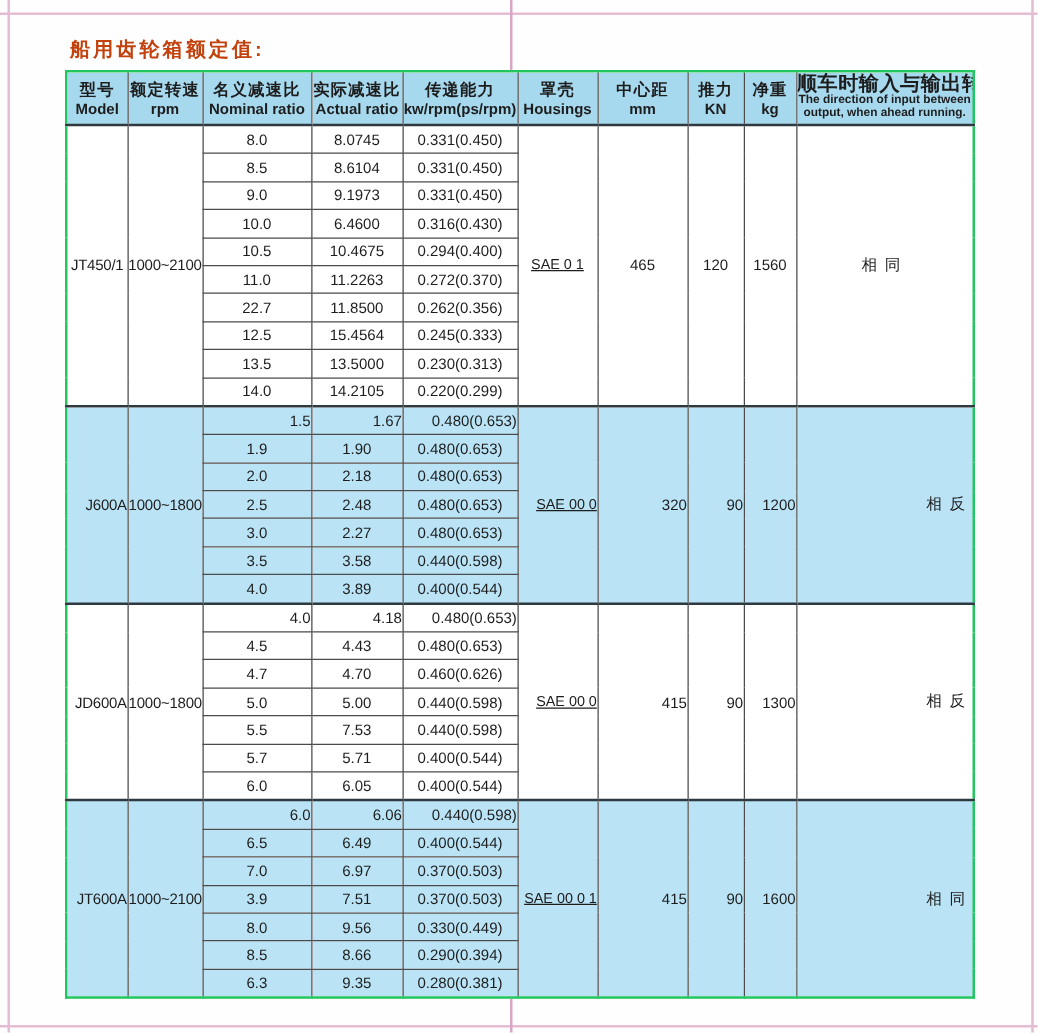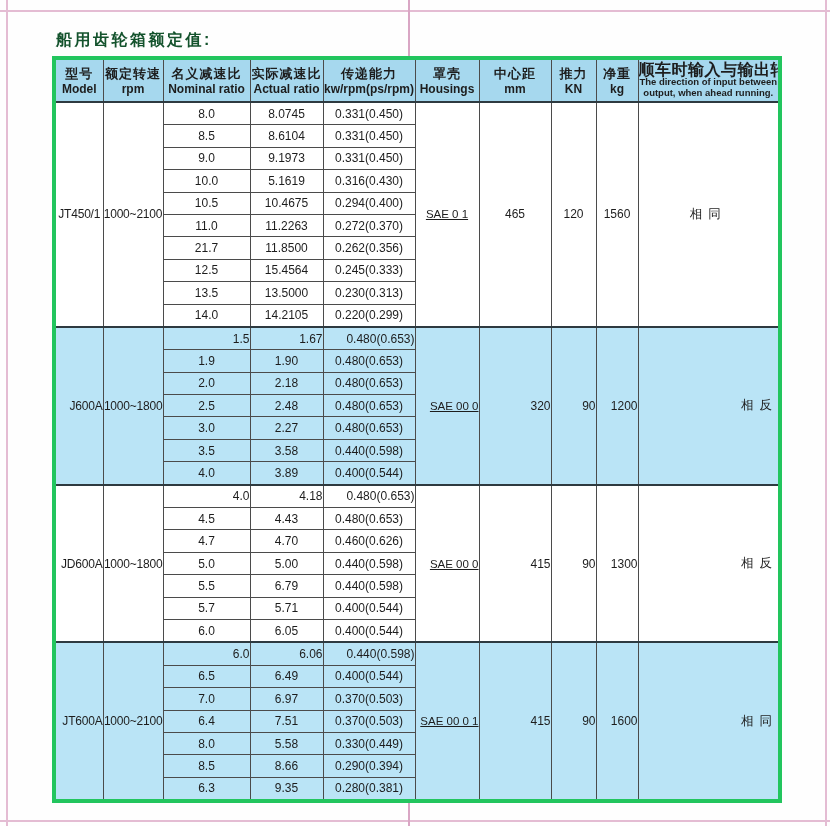--- a/index.html
+++ b/index.html
@@ -11,29 +11,29 @@
   }
   .page{position:absolute;inset:0;background:#fefefe;}
   
   .guide{position:absolute;background:#e4bcd3;z-index:0;}
   .guide.h{left:0;right:0;height:2px;}
   .guide.v{top:0;bottom:0;width:2px;}
   .guide.mid{background:#d9a6c4;}
   
   .doc-title{
     position:absolute;left:56px;top:30px;z-index:2;
-    font-size:16px;font-weight:bold;color:#14532d;
+    font-size:16px;font-weight:bold;color:#c2410c;
     letter-spacing:2.5px;
   }
   
   table.ratings{
     position:absolute;left:52px;top:56px;z-index:1;
     border-collapse:collapse;table-layout:fixed;width:726px;
     background:#ffffff;
-    border:4px solid #22c55e;
+    border:2px solid #22c55e;
   }
   .ratings th,.ratings td{
     border:1px solid #4b4b4b;
     padding:0;margin:0;
     text-align:center;vertical-align:middle;
     color:#1d1d1d;
     overflow:hidden;white-space:nowrap;
   }
   .ratings thead th{
     background:#a6d8ee;
@@ -140,35 +140,35 @@
           <td>8.6104</td>
           <td>0.331(0.450)</td>
         </tr>
         <tr>
           <td>9.0</td>
           <td>9.1973</td>
           <td>0.331(0.450)</td>
         </tr>
         <tr>
           <td>10.0</td>
-          <td>5.1619</td>
+          <td>6.4600</td>
           <td>0.316(0.430)</td>
         </tr>
         <tr>
           <td>10.5</td>
           <td>10.4675</td>
           <td>0.294(0.400)</td>
         </tr>
         <tr>
           <td>11.0</td>
           <td>11.2263</td>
           <td>0.272(0.370)</td>
         </tr>
         <tr>
-          <td>21.7</td>
+          <td>22.7</td>
           <td>11.8500</td>
           <td>0.262(0.356)</td>
         </tr>
         <tr>
           <td>12.5</td>
           <td>15.4564</td>
           <td>0.245(0.333)</td>
         </tr>
         <tr>
           <td>13.5</td>
@@ -244,21 +244,21 @@
           <td>4.70</td>
           <td>0.460(0.626)</td>
         </tr>
         <tr>
           <td>5.0</td>
           <td>5.00</td>
           <td>0.440(0.598)</td>
         </tr>
         <tr>
           <td>5.5</td>
-          <td>6.79</td>
+          <td>7.53</td>
           <td>0.440(0.598)</td>
         </tr>
         <tr>
           <td>5.7</td>
           <td>5.71</td>
           <td>0.400(0.544)</td>
         </tr>
         <tr>
           <td>6.0</td>
           <td>6.05</td>
@@ -280,27 +280,27 @@
           <td>6.5</td>
           <td>6.49</td>
           <td>0.400(0.544)</td>
         </tr>
         <tr class="hl">
           <td>7.0</td>
           <td>6.97</td>
           <td>0.370(0.503)</td>
         </tr>
         <tr class="hl">
-          <td>6.4</td>
+          <td>3.9</td>
           <td>7.51</td>
           <td>0.370(0.503)</td>
         </tr>
         <tr class="hl">
           <td>8.0</td>
-          <td>5.58</td>
+          <td>9.56</td>
           <td>0.330(0.449)</td>
         </tr>
         <tr class="hl">
           <td>8.5</td>
           <td>8.66</td>
           <td>0.290(0.394)</td>
         </tr>
         <tr class="hl">
           <td>6.3</td>
           <td>9.35</td>

